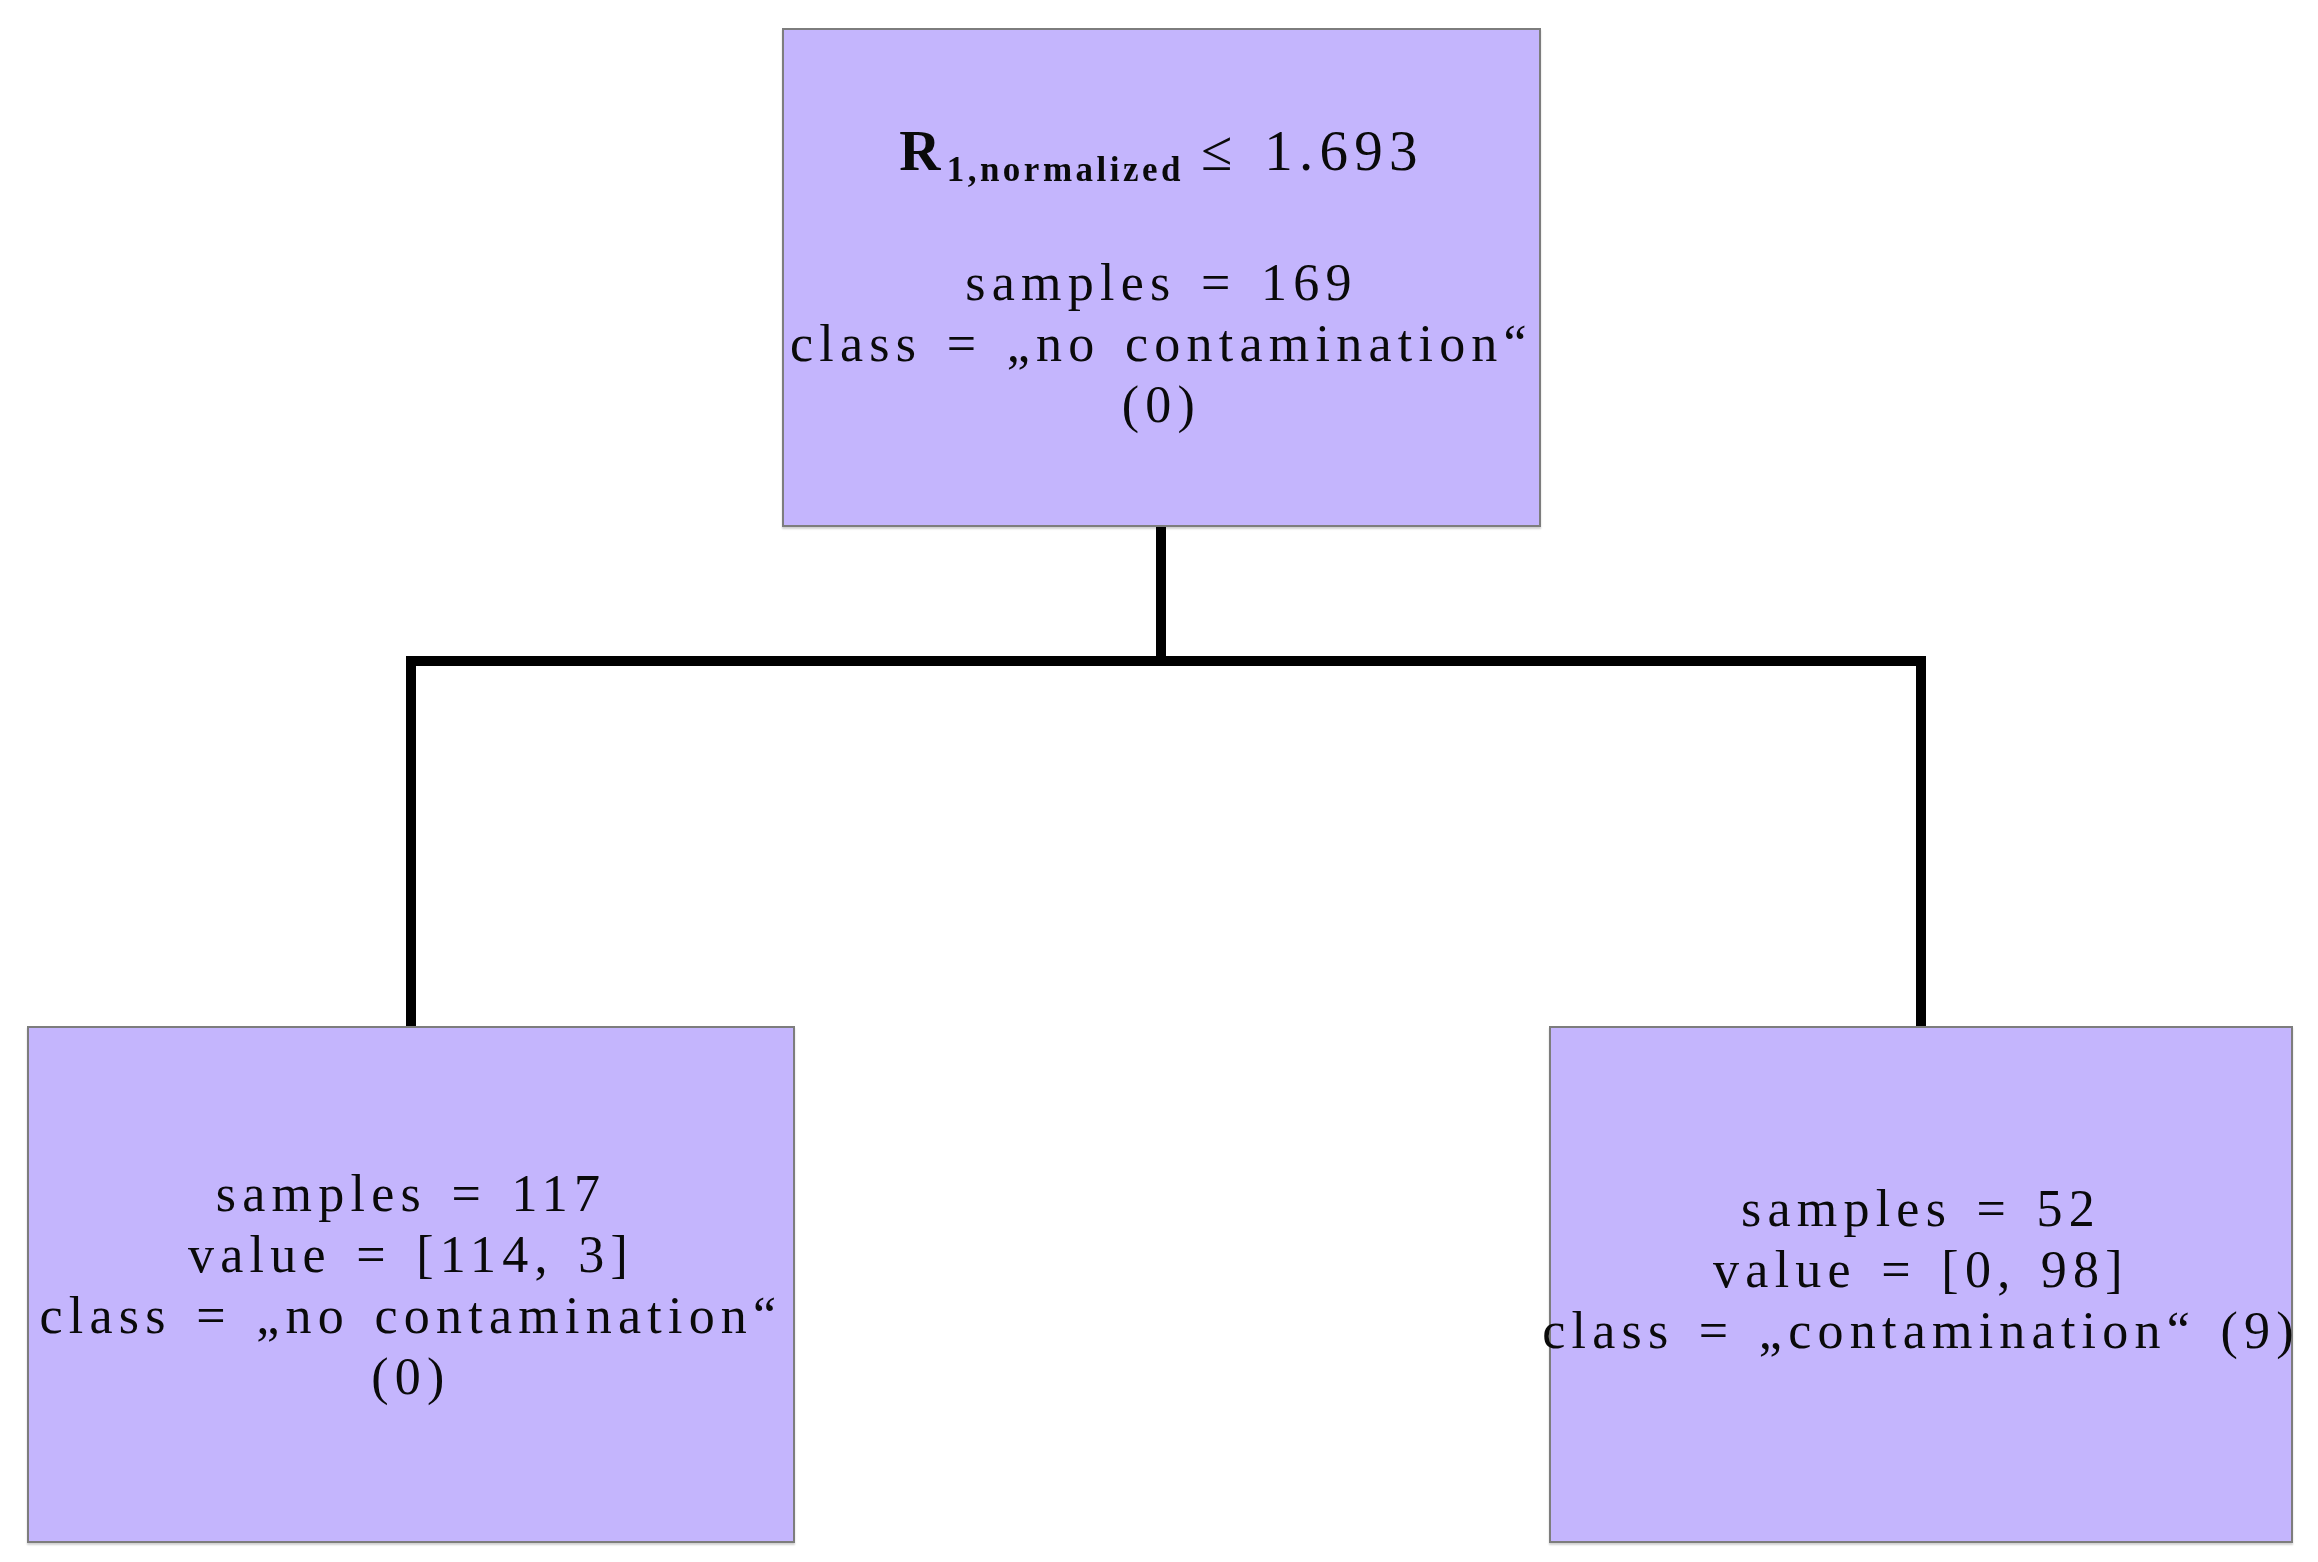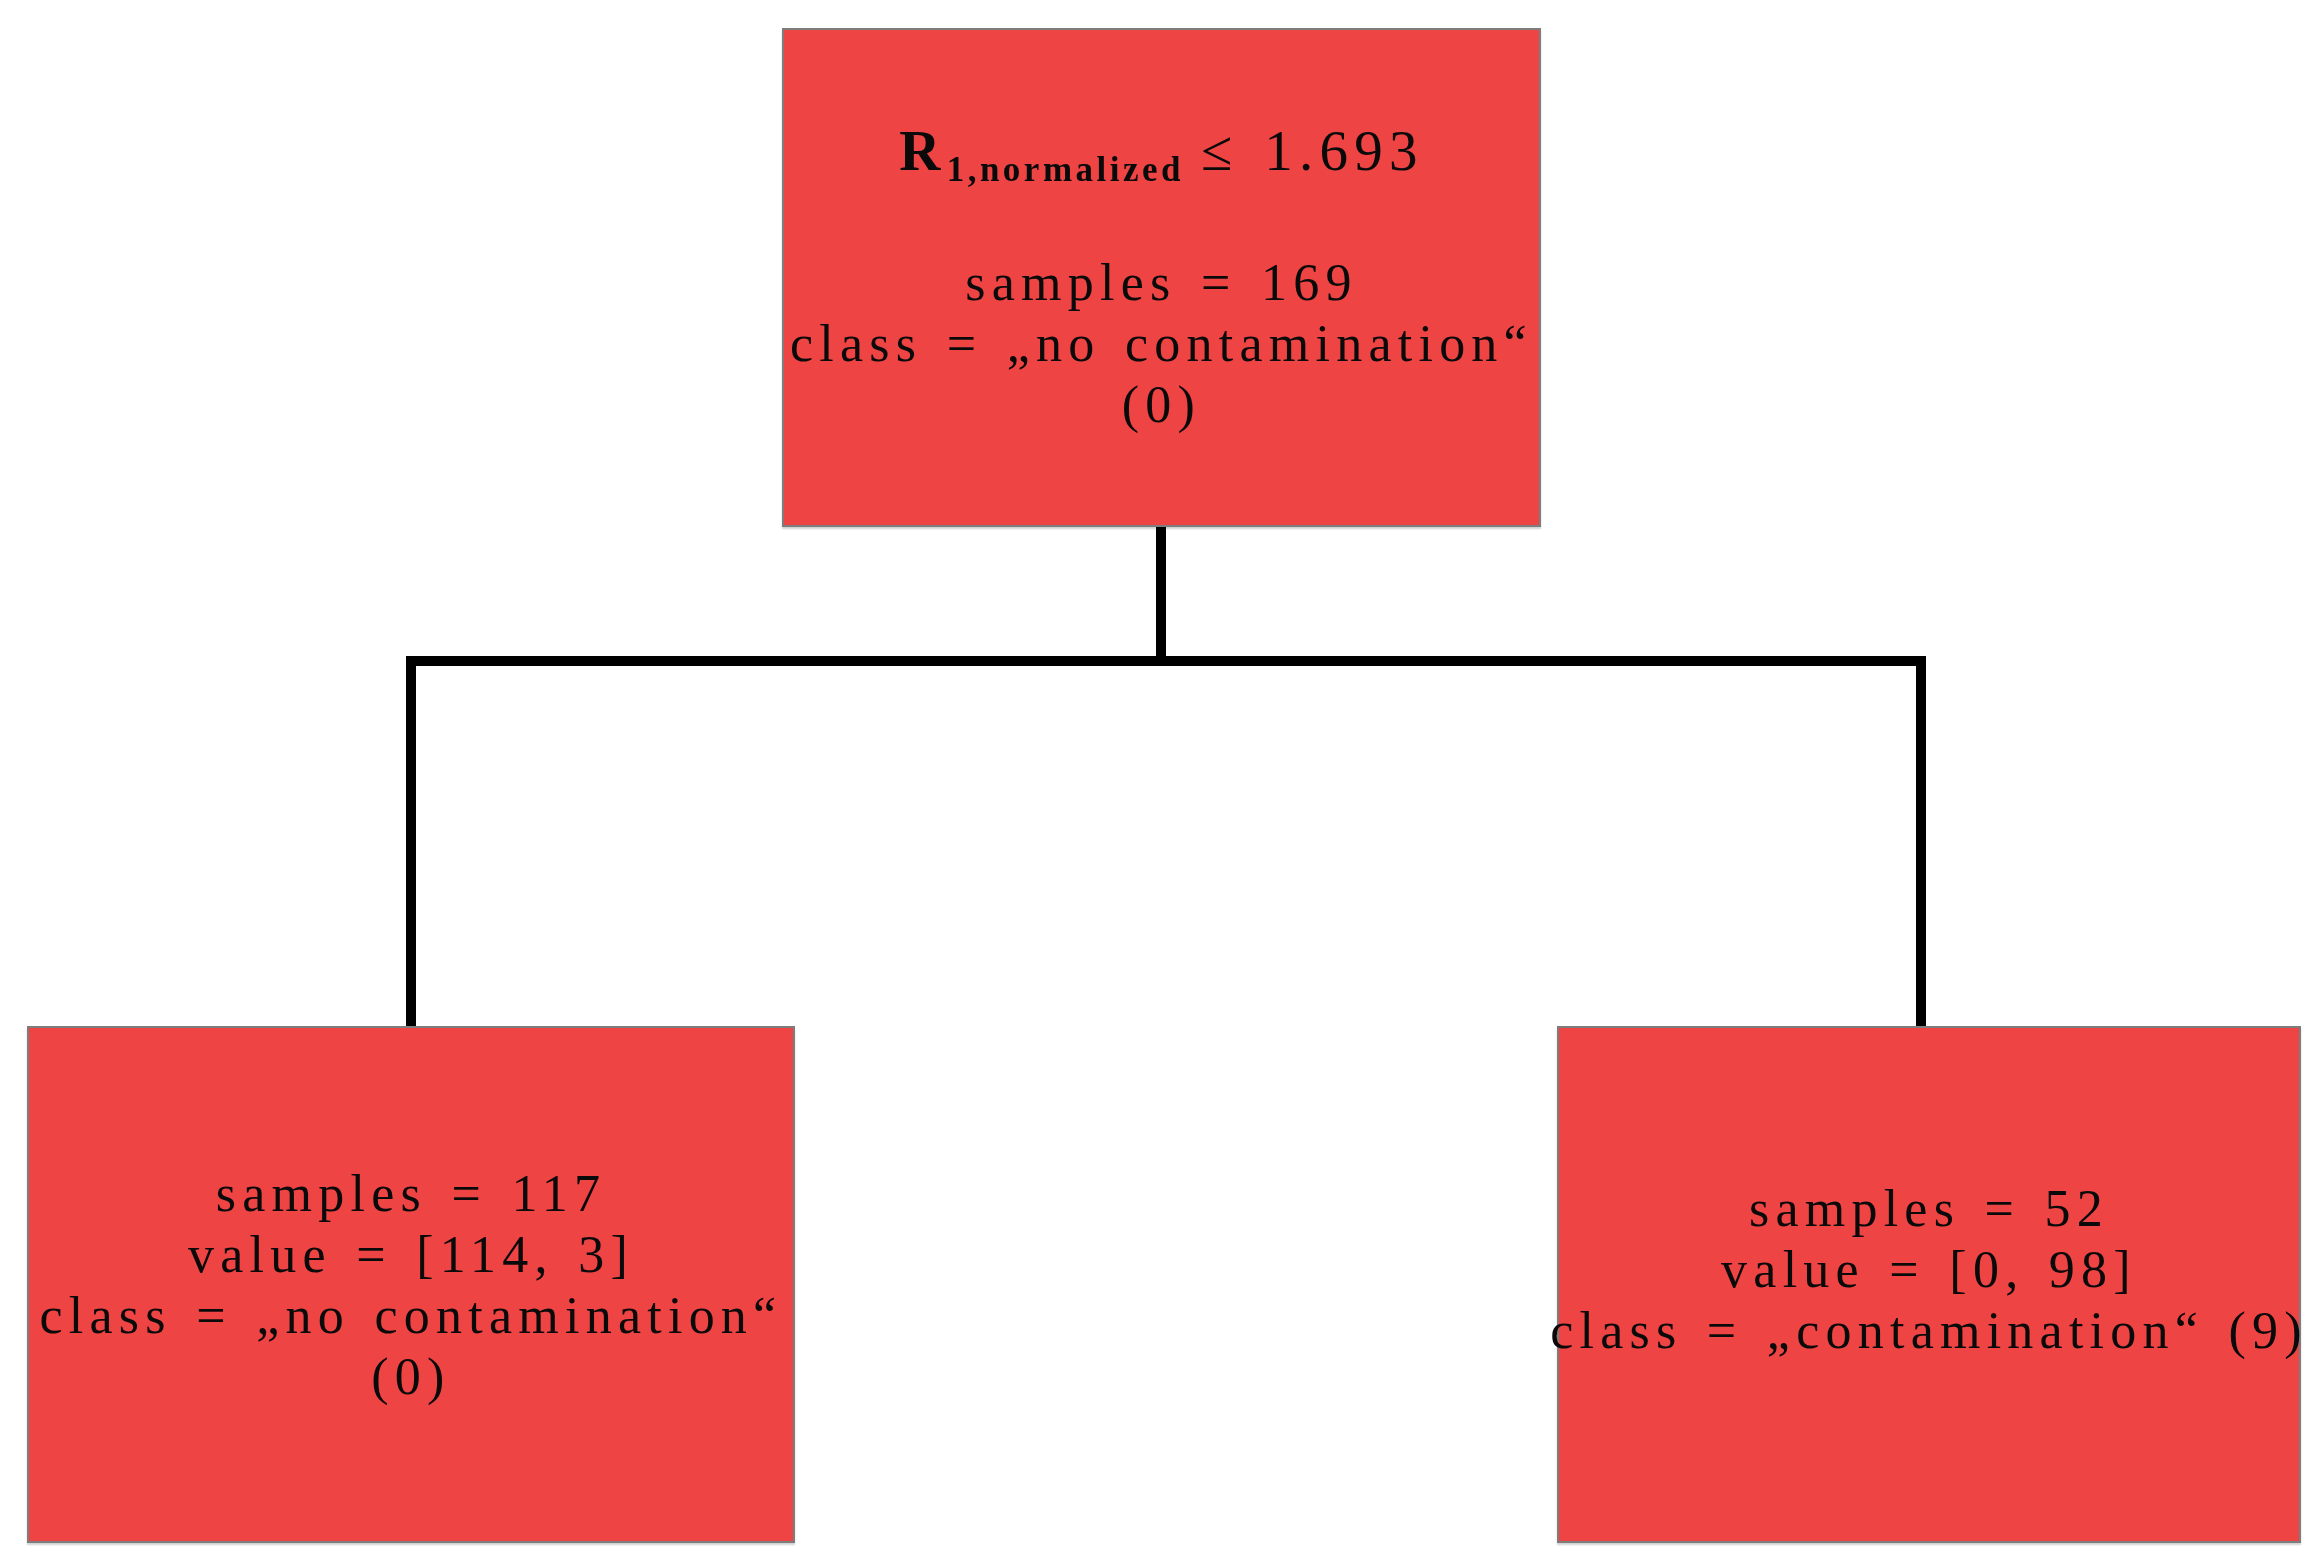--- a/index.html
+++ b/index.html
@@ -10,21 +10,21 @@
   #figure {
     position: relative;
     width: 2319px;
     height: 1562px;
     background: #ffffff;
     overflow: hidden;
     font-family: "Liberation Serif", "DejaVu Serif", serif;
   }
   .node {
     position: absolute;
-    background: #ef4444;
+    background: #c4b5fd;
     border: 2.6px solid #7d7d7d;
     box-sizing: border-box;
     display: flex;
     flex-direction: column;
     justify-content: center;
     align-items: center;
     text-align: center;
     color: #0a0a0a;
     font-size: 52px;
     line-height: 61px;
@@ -44,21 +44,20 @@
     top: 1026px;
     width: 768px;
     height: 517px;
   }
   #right-leaf-node {
     left: 1549px;
     top: 1026px;
     width: 744px;
     height: 517px;
     padding-bottom: 30px;
-    margin-left: 8px;
   }
   .condition-line {
     font-size: 57px;
     line-height: 62px;
     margin-bottom: 50px;
     font-weight: bold;
   }
   .condition-sub {
     font-size: 35px;
     letter-spacing: 0.10em;

